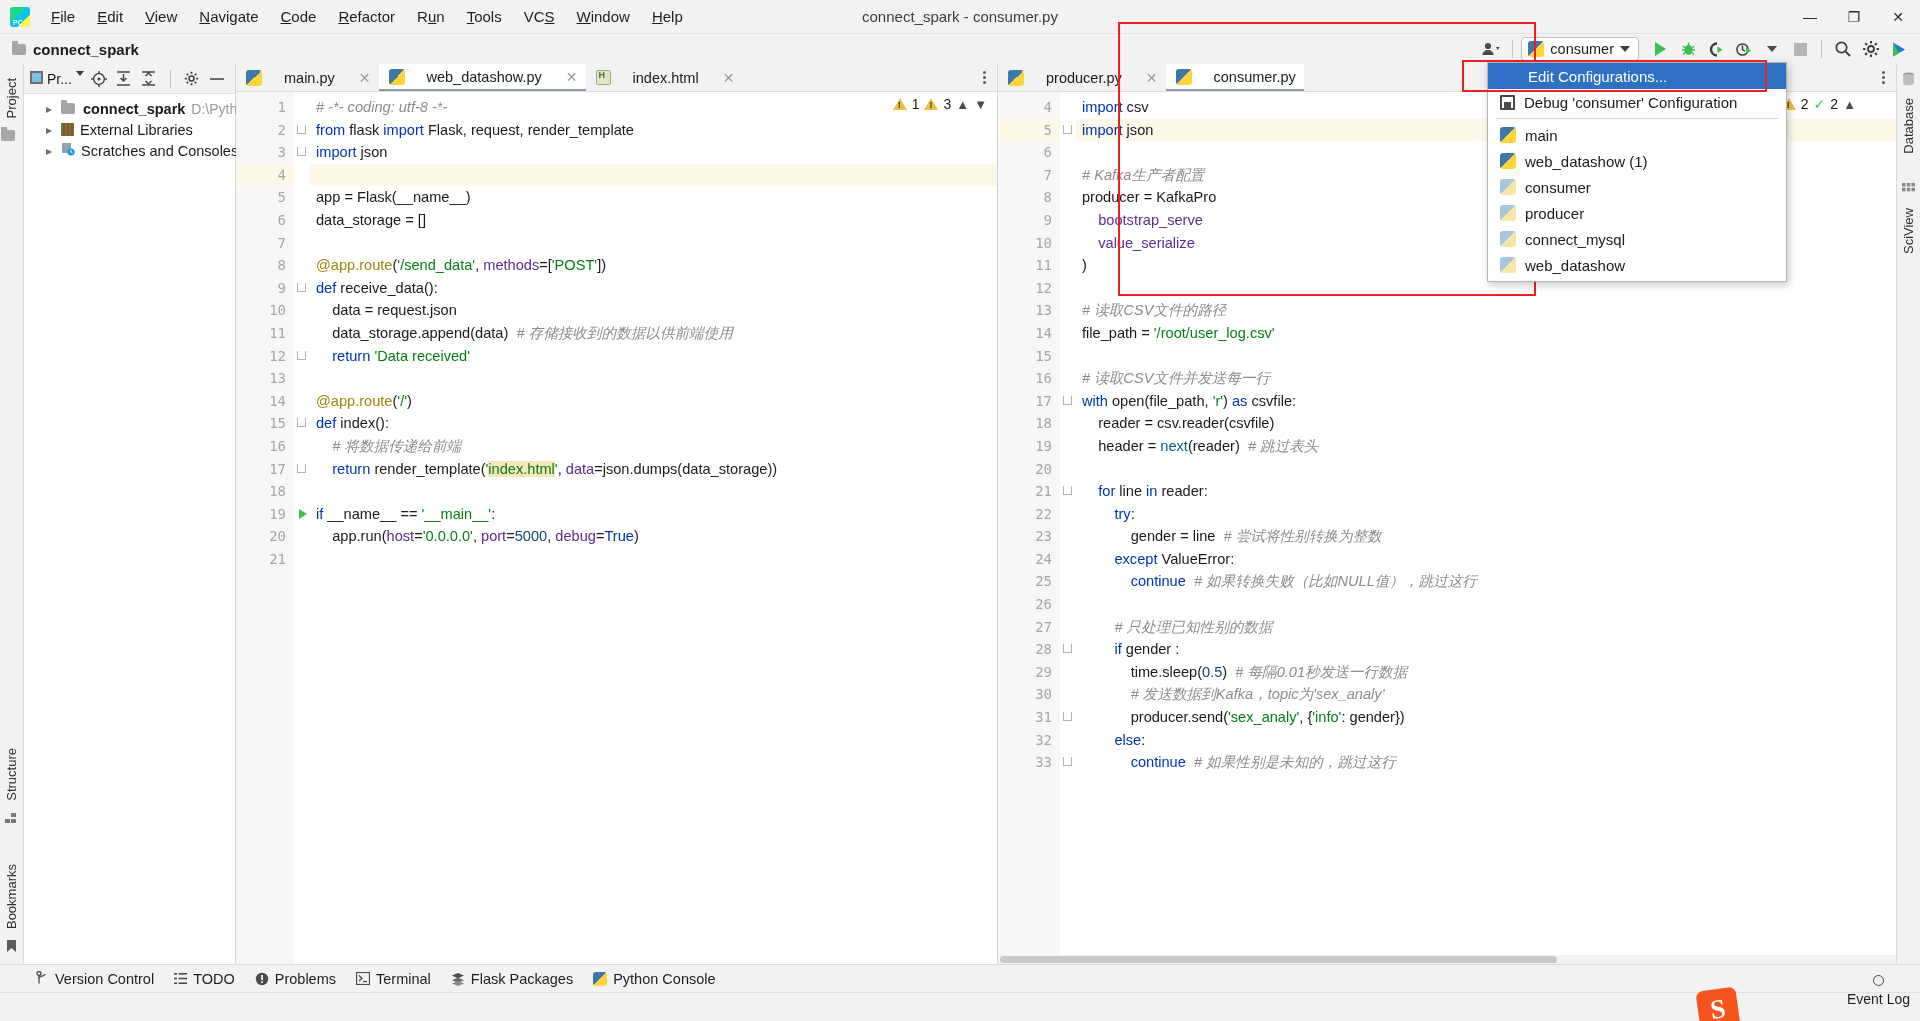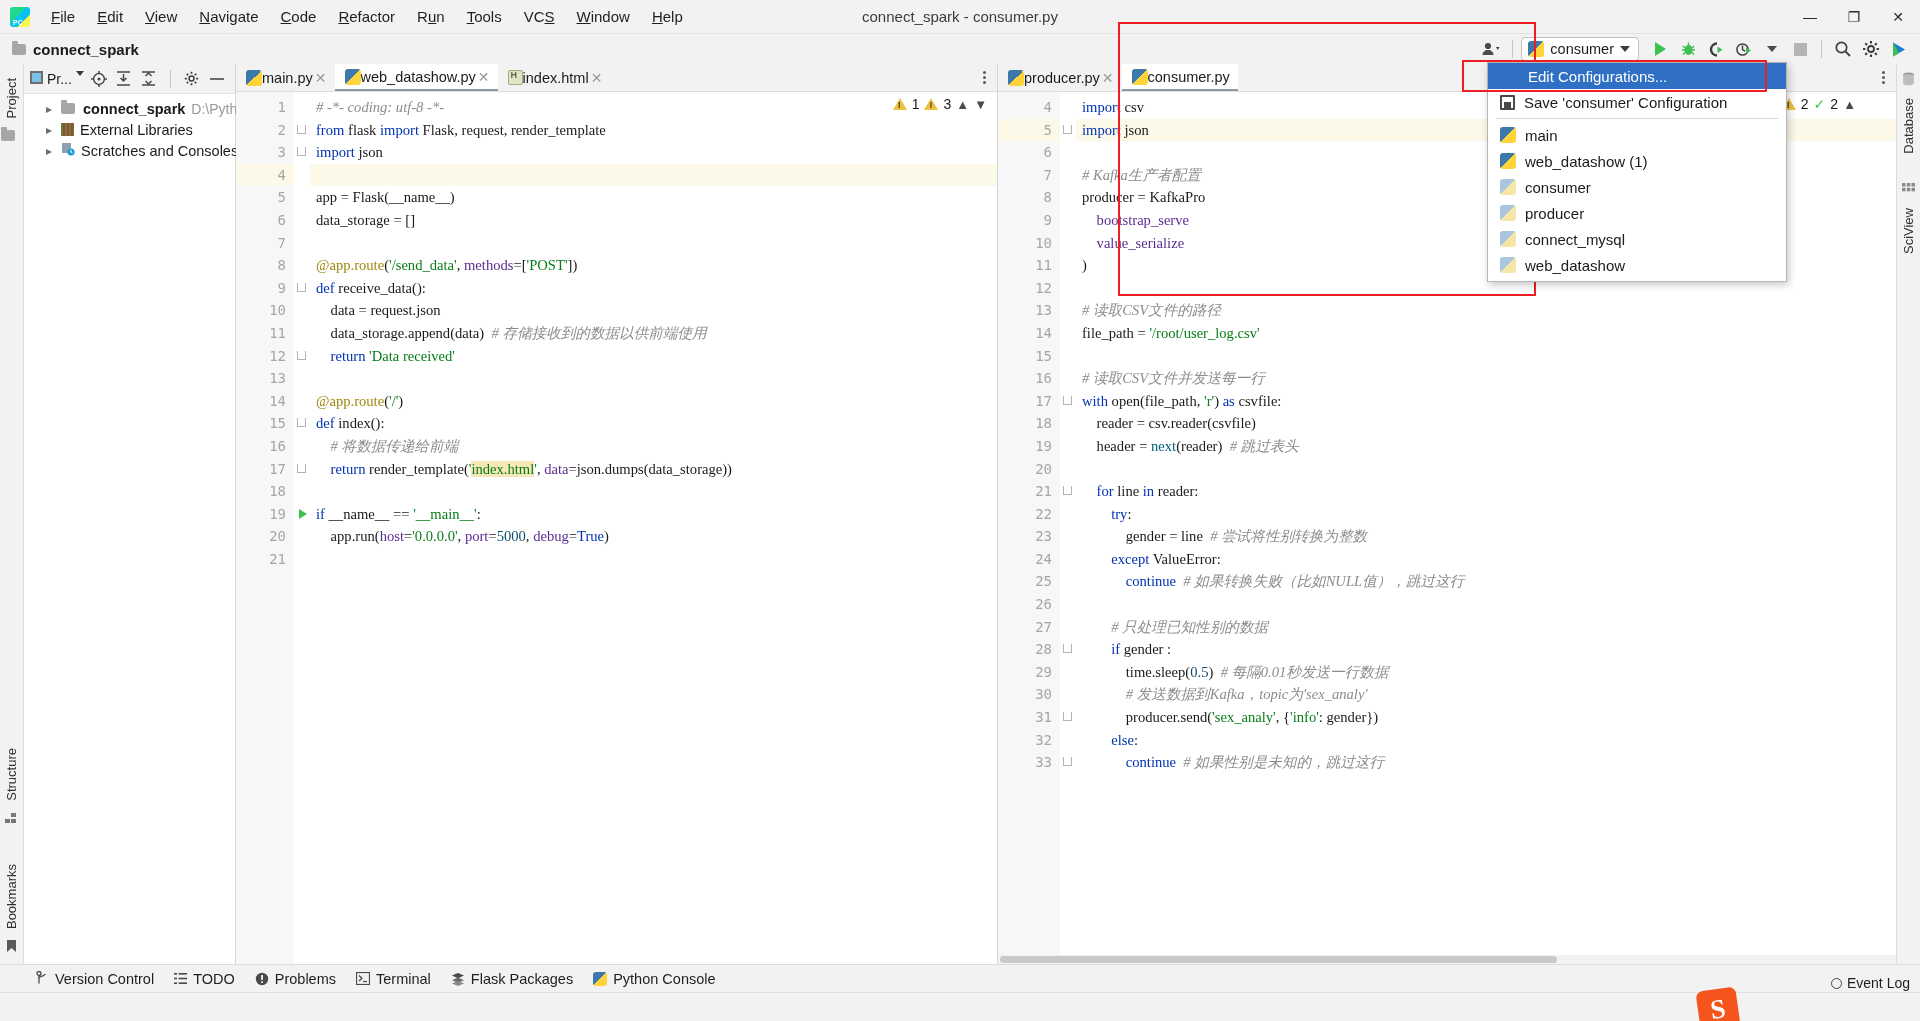--- a/index.html
+++ b/index.html
@@ -129,21 +129,21 @@
   .editors { flex: 1; display: flex; background: #fff; min-width: 0; }
   .editor { display: flex; flex-direction: column; min-width: 0; position: relative; }
   .ed-left { width: 762px; border-right: 1px solid #d6d6d6; }
   .ed-right { flex: 1; }
 
   .tabbar {
     height: 28px; background: #f2f2f2; display: flex; align-items: stretch;
     border-bottom: 1px solid #dcdcdc; position: relative;
   }
   .etab {
-    display: flex; align-items: center; gap: 0; padding: 0 8px 0 10px;
+    display: flex; align-items: center; gap: 22px; padding: 0 8px 0 10px;
     font-size: 14.5px; white-space: nowrap; position: relative; color:#1b1b1b;
   }
   .etab.active { background: #fff; border-bottom: 2px solid #8f9aa8; }
   .etab .x { color: #9a9a9a; font-size: 14px; margin-left: 2px; }
   .html-ico {
     width: 15px; height: 15px; background: #dfe6c8; border: 1px solid #9fae7a;
     border-radius: 2px; position: relative; flex:none;
   }
   .html-ico::after{content:"H";position:absolute;left:2px;top:-1px;font-size:9px;color:#5f6b3f;font-weight:bold;}
   .tab-kebab { margin-left: auto; display: flex; align-items: center; padding: 0 10px; }
@@ -174,21 +174,21 @@
     position: absolute; right: -13px; top: 6px; width:0;height:0;
     border-top:5px solid transparent;border-bottom:5px solid transparent;border-left:8px solid #3ebf52;
   }
   .foldcol { width: 16px; flex: none; background: #fff; padding-top: 4px; }
   .foldcol .fc { height: 22.6px; position: relative; }
   .foldcol .fc .fold {
     position: absolute; left: 3px; top: 6px; width: 9px; height: 9px;
     border: 1px solid #b3b3b3; border-top: none;
   }
   .code {
-    flex: 1; font-family: Liberation Serif, serif; font-size: 14.6px;
+    flex: 1; font-family: Liberation Sans, sans-serif; font-size: 14.6px;
     padding-top: 4px; white-space: pre; overflow: hidden; position: relative;
     line-height: 22.6px;
   }
   .code .row { height: 22.6px; line-height: 22.6px; padding-left: 6px; }
   .code .row.cur { background: #fcf9e8; }
   .kw { color: #0033b3; }
   .str { color: #067d17; }
   .cmt { color: #8c8c8c; font-style: italic; }
   .dec { color: #9e880d; }
   .num { color: #0c4a6e; text-align: center; }
@@ -257,21 +257,21 @@
   .hscroll {
     position:absolute; bottom:0; left:0; right:0; height:9px; background:#f2f2f2;
   }
   .hscroll .thumb { height:7px; margin:1px 2px; background:#c9c9c9; border-radius:4px; }
   .sogou {
     position:absolute; right:182px; top:-4px; width:40px;height:40px;
     background:#f5551d; border-radius:7px; transform: rotate(-8deg);
     display:flex;align-items:center;justify-content:center;color:#fff;
     font-size:27px;font-weight:bold;font-family:"Liberation Serif",serif;
   }
-  .eventlog { position:absolute; right:10px; top:-18px; font-size:14px; display:flex;align-items:center;gap:5px;}
+  .eventlog { position:absolute; right:10px; top:-18px; font-size:14px; display:flex;align-items:center;gap:5px;flex-direction:column;}
   .bellc { width:11px;height:11px;border:1.5px solid #4a4a4a;border-radius:50%; }
 </style>
 </head>
 <body>
 
 <div class="app">
 
   <div class="titlebar">
     <div class="pc-logo"></div>
     <div class="menubar">
@@ -754,21 +754,21 @@
   </div>
 
   <div class="redbox"></div>
 
   <div class="dropdown">
     <div class="dd-item sel">
       <span>Edit Configurations...</span>
     </div>
     <div class="dd-item">
       <span class="save-ico"></span>
-      <span>Save 'consumer' Configuration</span>
+      <span>Debug 'consumer' Configuration</span>
     </div>
     <div class="dd-sep"></div>
     <div id="dd-configs">
         <div class="dd-item indent">
           <span class="py-ico"></span>
           <span>main</span>
         </div>
         <div class="dd-item indent">
           <span class="py-ico"></span>
           <span>web_datashow (1)</span>

